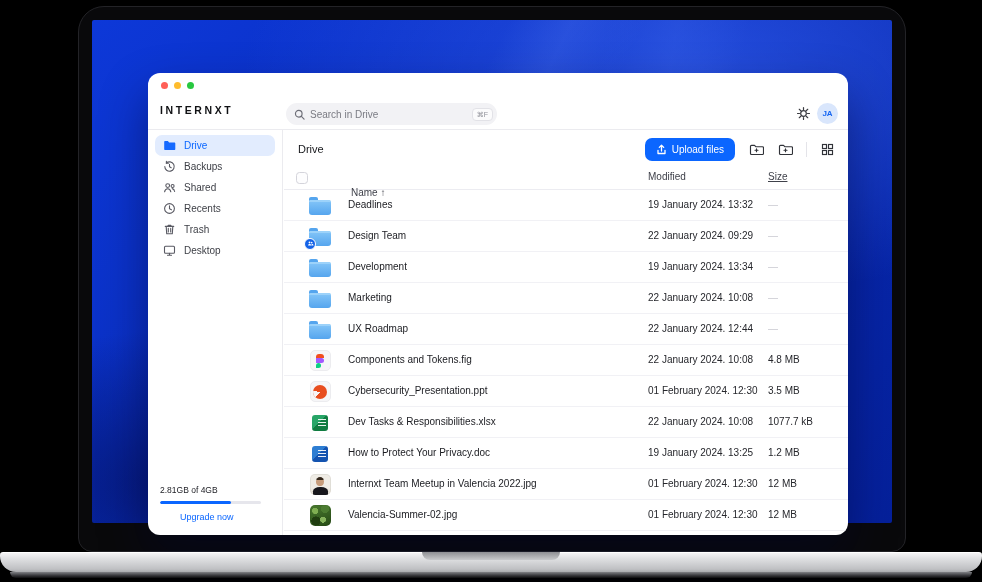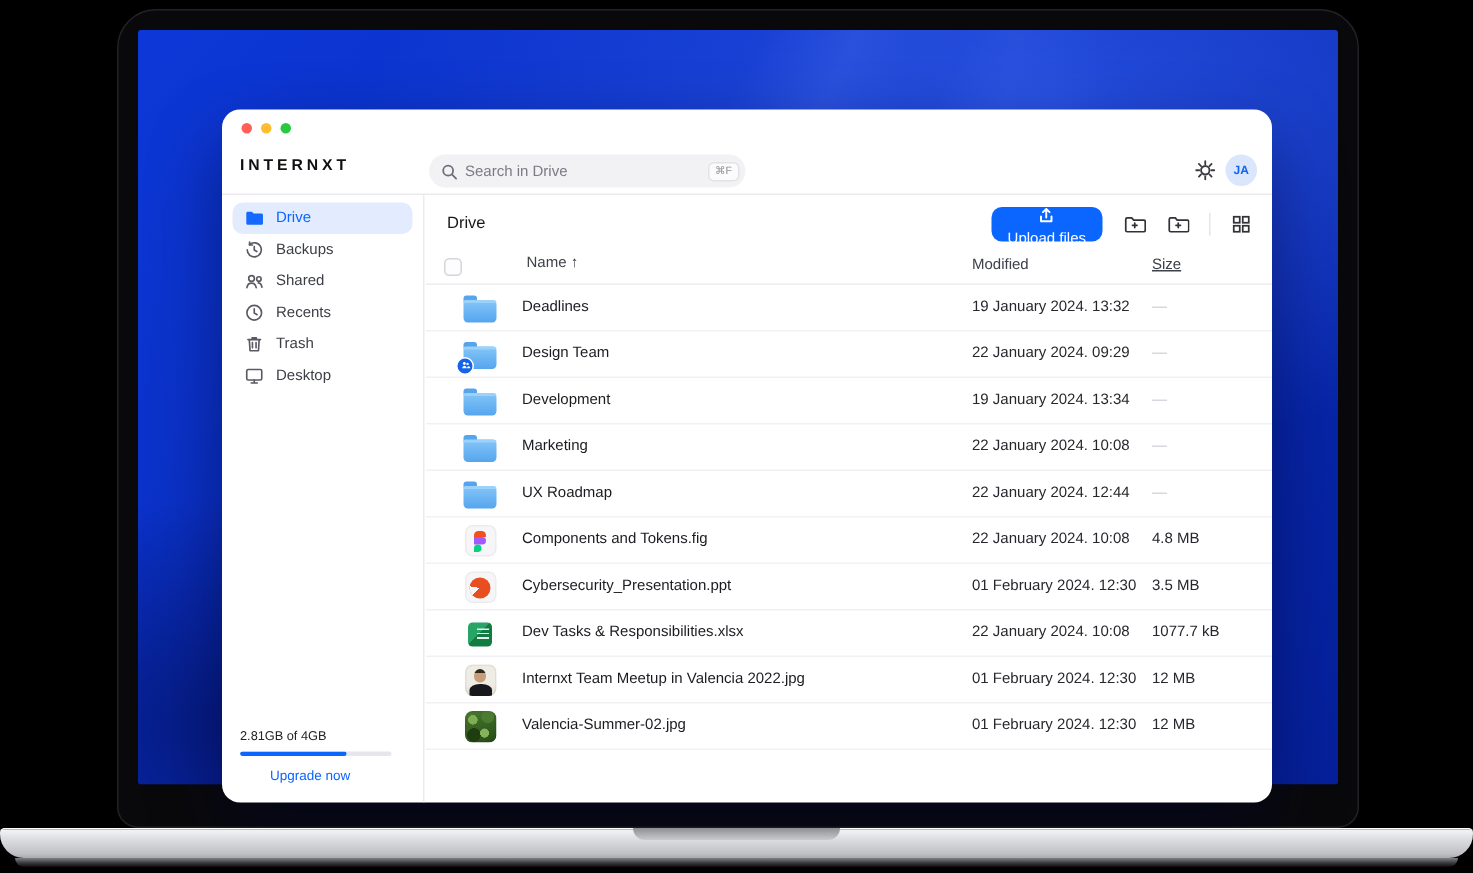--- a/index.html
+++ b/index.html
@@ -62,28 +62,28 @@
   .usage { font-size:8.5px; color:#222329; }
   .bar { height:3px; background:#e6e6ec; border-radius:2px; margin:6px 0 8px; overflow:hidden; }
   .bar-fill { height:100%; background:#0a66ff; border-radius:2px; }
   .upgrade { font-size:9px; color:#0a66ff; font-weight:500; cursor:pointer;padding-left:20px; }
 
   
   .main { position:absolute; left:136px; top:57px; right:0; bottom:0; display:flex; flex-direction:column; }
   .toolbar { height:38px; display:flex; align-items:center; padding:0 14px; flex:0 0 auto; }
   .page-title { font-size:11px; font-weight:500; color:#17181c; margin-right:auto; }
   .upload-btn { height:23px; padding:0 11px; border:0; border-radius:7px; background:#0b66ff; color:#fff;
-    font-family:inherit; font-size:10px; font-weight:500; display:flex; align-items:center; gap:5px; cursor:pointer;flex-direction:column; }
+    font-family:inherit; font-size:10px; font-weight:500; display:flex; align-items:center; gap:5px; cursor:pointer; }
   .icon-btn { background:none; border:0; padding:0; margin-left:14px; display:flex; align-items:center; cursor:pointer; }
   .vdiv { width:1px; height:15px; background:#e4e4e9; margin-left:13px; }
 
   .thead { position:relative; height:22px; flex:0 0 auto; border-bottom:1px solid #ececf1; font-size:10px; color:#3f414a; }
   .thead .cb { position:absolute; left:12px; top:4px; }
   .cb { width:12px; height:12px; border:1.5px solid #d4d4db; border-radius:3.5px; background:#fdfdfe; cursor:pointer; }
-  .col-name { position:absolute; left:35px; top:2px; cursor:pointer;padding-left:32px; }
+  .col-name { position:absolute; left:35px; top:19px; cursor:pointer;padding-left:32px; }
   .col-mod  { position:absolute; left:364px; top:3px; }
   .col-size { position:absolute; left:484px; top:3px;text-decoration:underline; }
 
   .rows { flex:1; overflow:hidden; }
   .row { position:relative; height:31px; border-bottom:1px solid #f1f1f5; cursor:pointer;text-align:center; }
   .row .slot { position:absolute; left:24px; top:0; width:24px; height:31px; display:flex; align-items:center; justify-content:center; }
   .cell-name { position:absolute; left:64px; top:9px; font-size:10px; color:#1b1c21; white-space:nowrap; }
   .cell-mod  { position:absolute; left:364px; top:9px; font-size:10px; color:#26272c; white-space:nowrap; }
   .cell-size { position:absolute; left:484px; top:9px; font-size:10px; color:#26272c; white-space:nowrap; }
   .row.is-folder .cell-size { color:#c9c9d1; }
@@ -365,20 +365,28 @@
 
         <div class="row">
           <span class="slot">
               <span class="sheeticon xls"></span>
             </span>
           <span class="cell-name">Dev Tasks &amp; Responsibilities.xlsx</span>
           <span class="cell-mod">22 January 2024. 10:08</span>
           <span class="cell-size">1077.7 kB</span>
         </div>
 
+        <div class="row">
+          <span class="slot">
+              <span class="sheeticon doc"></span>
+            </span>
+          <span class="cell-name">How to Protect Your Privacy.doc</span>
+          <span class="cell-mod">19 January 2024. 13:25</span>
+          <span class="cell-size">1.2 MB</span>
+        </div>
 
         <div class="row">
           <span class="slot">
               <span class="thumb ph-person"></span>
             </span>
           <span class="cell-name">Internxt Team Meetup in Valencia 2022.jpg</span>
           <span class="cell-mod">01 February 2024. 12:30</span>
           <span class="cell-size">12 MB</span>
         </div>
 

